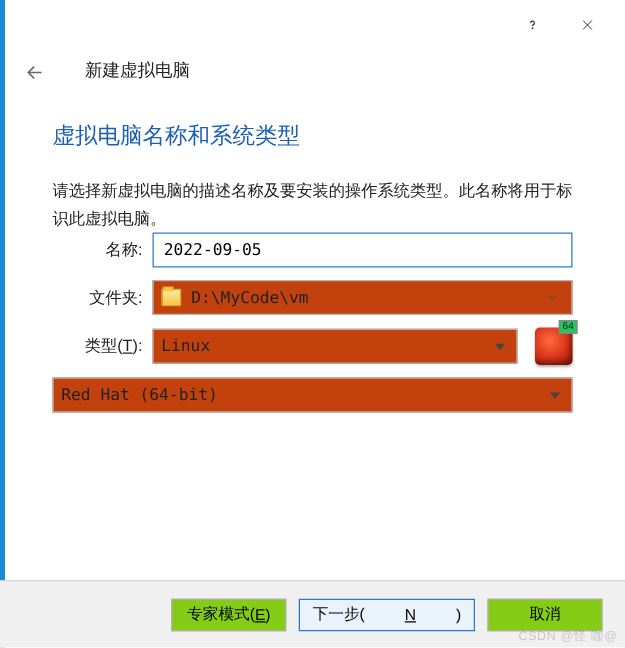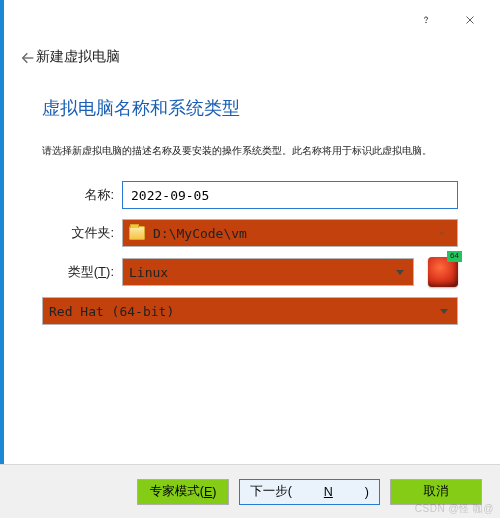--- a/index.html
+++ b/index.html
@@ -28,44 +28,43 @@
     .titlebar .tb-btn {
       width: 44px; height: 30px;
       display: flex; align-items: center; justify-content: center;
       color: #333;
     }
     .titlebar .tb-btn svg { width: 12px; height: 12px; }
     .header-row {
       display: flex;
       align-items: flex-end;
       padding: 8px 20px 18px 20px;
-      gap: 0;
+      gap: 32px;
       font-family: Liberation Serif, serif;
     }
     .back-arrow {
       width: 16px; height: 16px;
       display: flex; align-items: center; justify-content: center;
       color: #666;
     }
     .back-arrow svg { width: 16px; height: 16px; }
     .header-title { font-size: 14px; color: #222; }
     .content {
       padding: 0 42px 0 42px;
     }
     .section-title {
       color: #1a5fb4;
       font-size: 18px;
       font-weight: 400;
       margin: 12px 0 22px 0;
     }
     .desc {
-      font-size: 10px;
+      font-size: 13px;
       color: #222;
       line-height: 1.7;
-      margin-bottom: 22px;
     }
     .form-row {
       display: flex;
       align-items: center;
       margin-bottom: 10px;
       gap: 8px;
     }
     .form-label {
       width: 72px;
       text-align: right;

